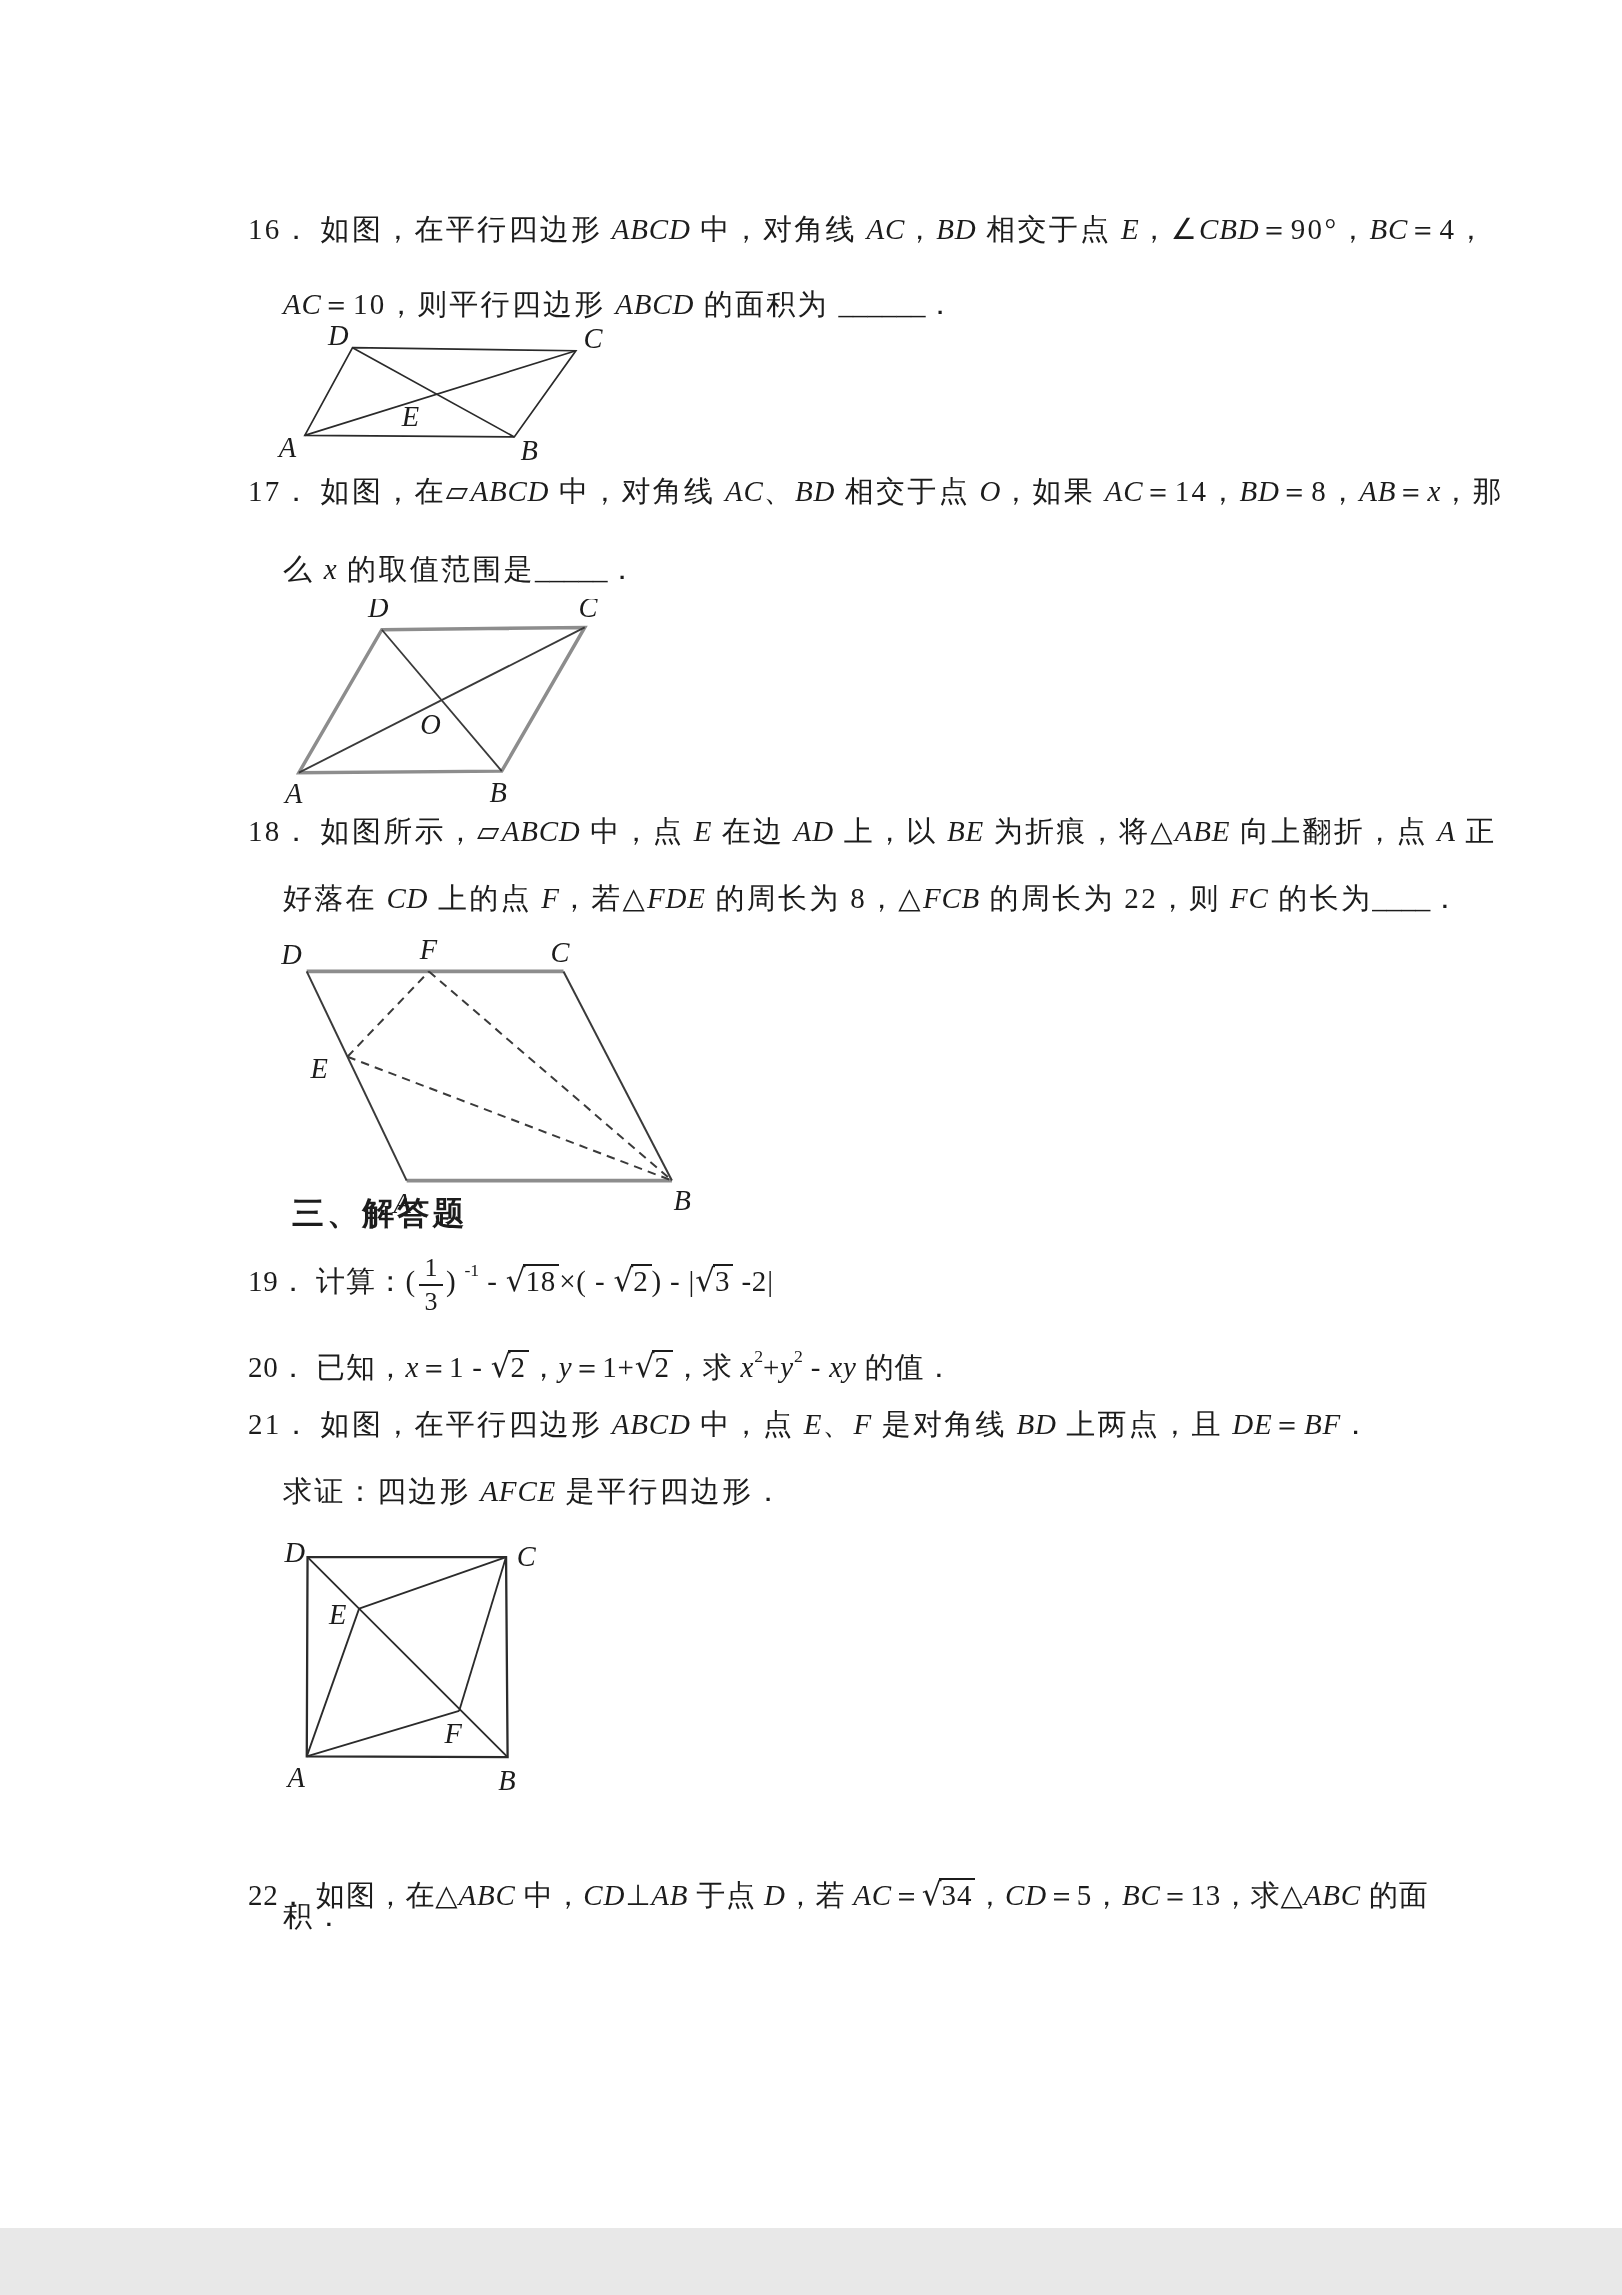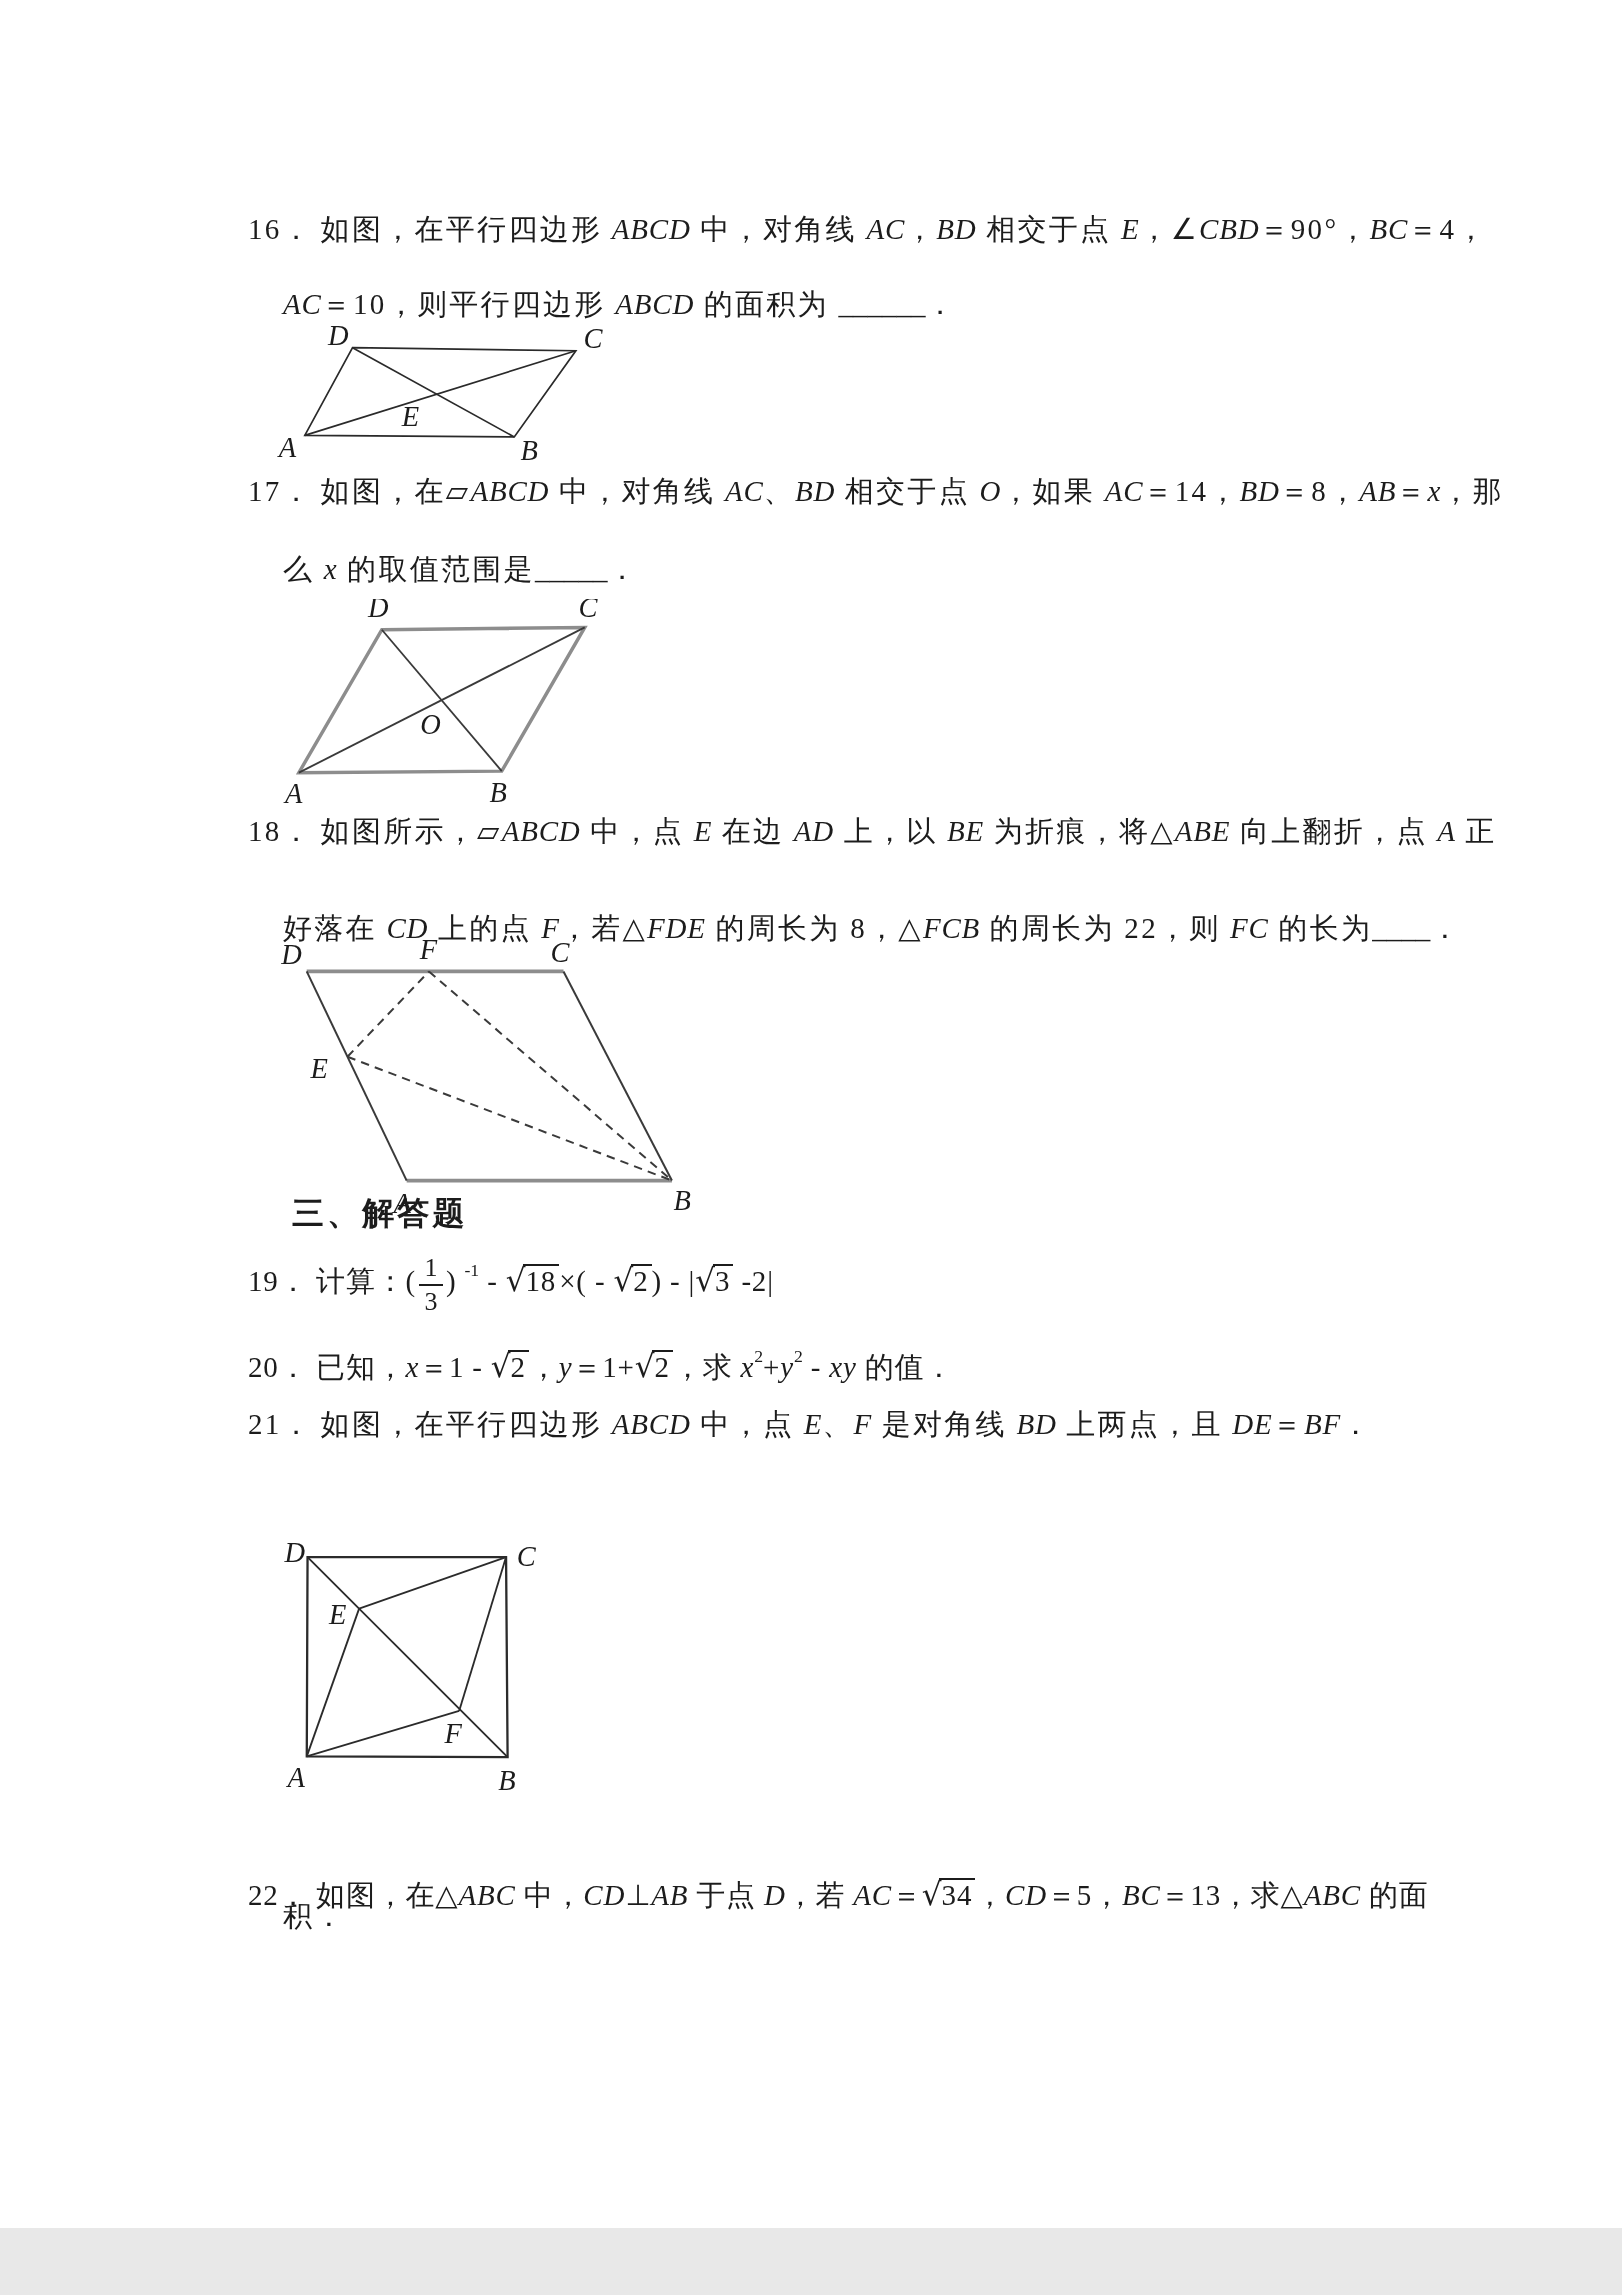--- a/index.html
+++ b/index.html
@@ -75,21 +75,21 @@
     <text x="478" y="802">D</text>
     <text x="752" y="802">C</text>
     <text x="370" y="1044">A</text>
     <text x="636" y="1042">B</text>
     <text x="546" y="954">O</text>
   </svg>
 
   <div class="line" style="top:814px">
     <span class="pnum">18．</span><span><span>如图所示，</span><span class="sym">▱</span><span class="it">ABCD</span><span> 中，点 </span><span class="it">E</span><span> 在边 </span><span class="it">AD</span><span> 上，以 </span><span class="it">BE</span><span> 为折痕，将</span><span class="sym">△</span><span class="it">ABE</span><span> 向上翻折，点 </span><span class="it">A</span><span> 正</span></span>
   </div>
-  <div class="line cont" style="top:900px">
+  <div class="line cont" style="top:870px">
     <span><span>好落在 </span><span class="it">CD</span><span> 上的点 </span><span class="it">F</span><span>，若</span><span class="sym">△</span><span class="it">FDE</span><span> 的周长为 8，</span><span class="sym">△</span><span class="it">FCB</span><span> 的周长为 22，则 </span><span class="it">FC</span><span> 的长为</span><span class="blank">____</span><span>．</span></span>
   </div>
 
   <svg style="left:269px;top:933px" width="446" height="296" viewBox="350 1212 580 385">
     <line x1="399" y1="1262" x2="733" y2="1262" stroke="#8d8d8d" stroke-width="5"></line>
     <line x1="529" y1="1534" x2="874" y2="1534" stroke="#8d8d8d" stroke-width="5"></line>
     <line x1="399" y1="1262" x2="529" y2="1534" stroke="#3a3a3a" stroke-width="2.6"></line>
     <line x1="733" y1="1262" x2="874" y2="1534" stroke="#3a3a3a" stroke-width="2.6"></line>
     <line x1="452" y1="1373" x2="558" y2="1262" stroke="#3a3a3a" stroke-width="2.6" stroke-dasharray="11 8"></line>
     <line x1="558" y1="1262" x2="874" y2="1534" stroke="#3a3a3a" stroke-width="2.6" stroke-dasharray="11 8"></line>
@@ -111,20 +111,23 @@
         </span><span>)</span><span> </span><span class="sup">-1</span><span> - </span><span class="sqrt"><span class="rsign">√</span><span class="rad">18</span></span><span>×( - </span><span class="sqrt"><span class="rsign">√</span><span class="rad">2</span></span><span>) - |</span><span class="sqrt"><span class="rsign">√</span><span class="rad">3</span></span><span> -2|</span></span>
   </div>
 
   <div class="line formula" style="top:1339px">
     <span class="pnum">20．</span><span><span>已知，</span><span class="it">x</span><span>＝1 - </span><span class="sqrt"><span class="rsign">√</span><span class="rad">2</span></span><span>，</span><span class="it">y</span><span>＝1+</span><span class="sqrt"><span class="rsign">√</span><span class="rad">2</span></span><span>，求 </span><span class="it">x</span><span class="sup">2</span><span>+</span><span class="it">y</span><span class="sup">2</span><span> - </span><span class="it">xy</span><span> 的值．</span></span>
   </div>
 
   <div class="line" style="top:1407px">
     <span class="pnum">21．</span><span><span>如图，在平行四边形 </span><span class="it">ABCD</span><span> 中，点 </span><span class="it">E</span><span>、</span><span class="it">F</span><span> 是对角线 </span><span class="it">BD</span><span> 上两点，且 </span><span class="it">DE</span><span>＝</span><span class="it">BF</span><span>．</span></span>
   </div>
+  <div class="line cont" style="top:1463px">
+    <span><span>求证：四边形 </span><span class="it">AFCE</span><span> 是平行四边形．</span></span>
+  </div>
 
   <svg style="left:269px;top:1524px" width="281" height="277" viewBox="350 1980 365 360">
     <polygon points="400,2023 658,2023 660,2283 399,2282" fill="none" stroke="#2b2b2b" stroke-width="3"></polygon>
     <line x1="400" y1="2023" x2="660" y2="2283" stroke="#2b2b2b" stroke-width="2.4"></line>
     <line x1="399" y1="2282" x2="467" y2="2090" stroke="#2b2b2b" stroke-width="2.4"></line>
     <line x1="467" y1="2090" x2="658" y2="2023" stroke="#2b2b2b" stroke-width="2.4"></line>
     <line x1="658" y1="2023" x2="597" y2="2223" stroke="#2b2b2b" stroke-width="2.4"></line>
     <line x1="597" y1="2223" x2="399" y2="2282" stroke="#2b2b2b" stroke-width="2.4"></line>
     <text x="370" y="2030">D</text>
     <text x="672" y="2034">C</text>

